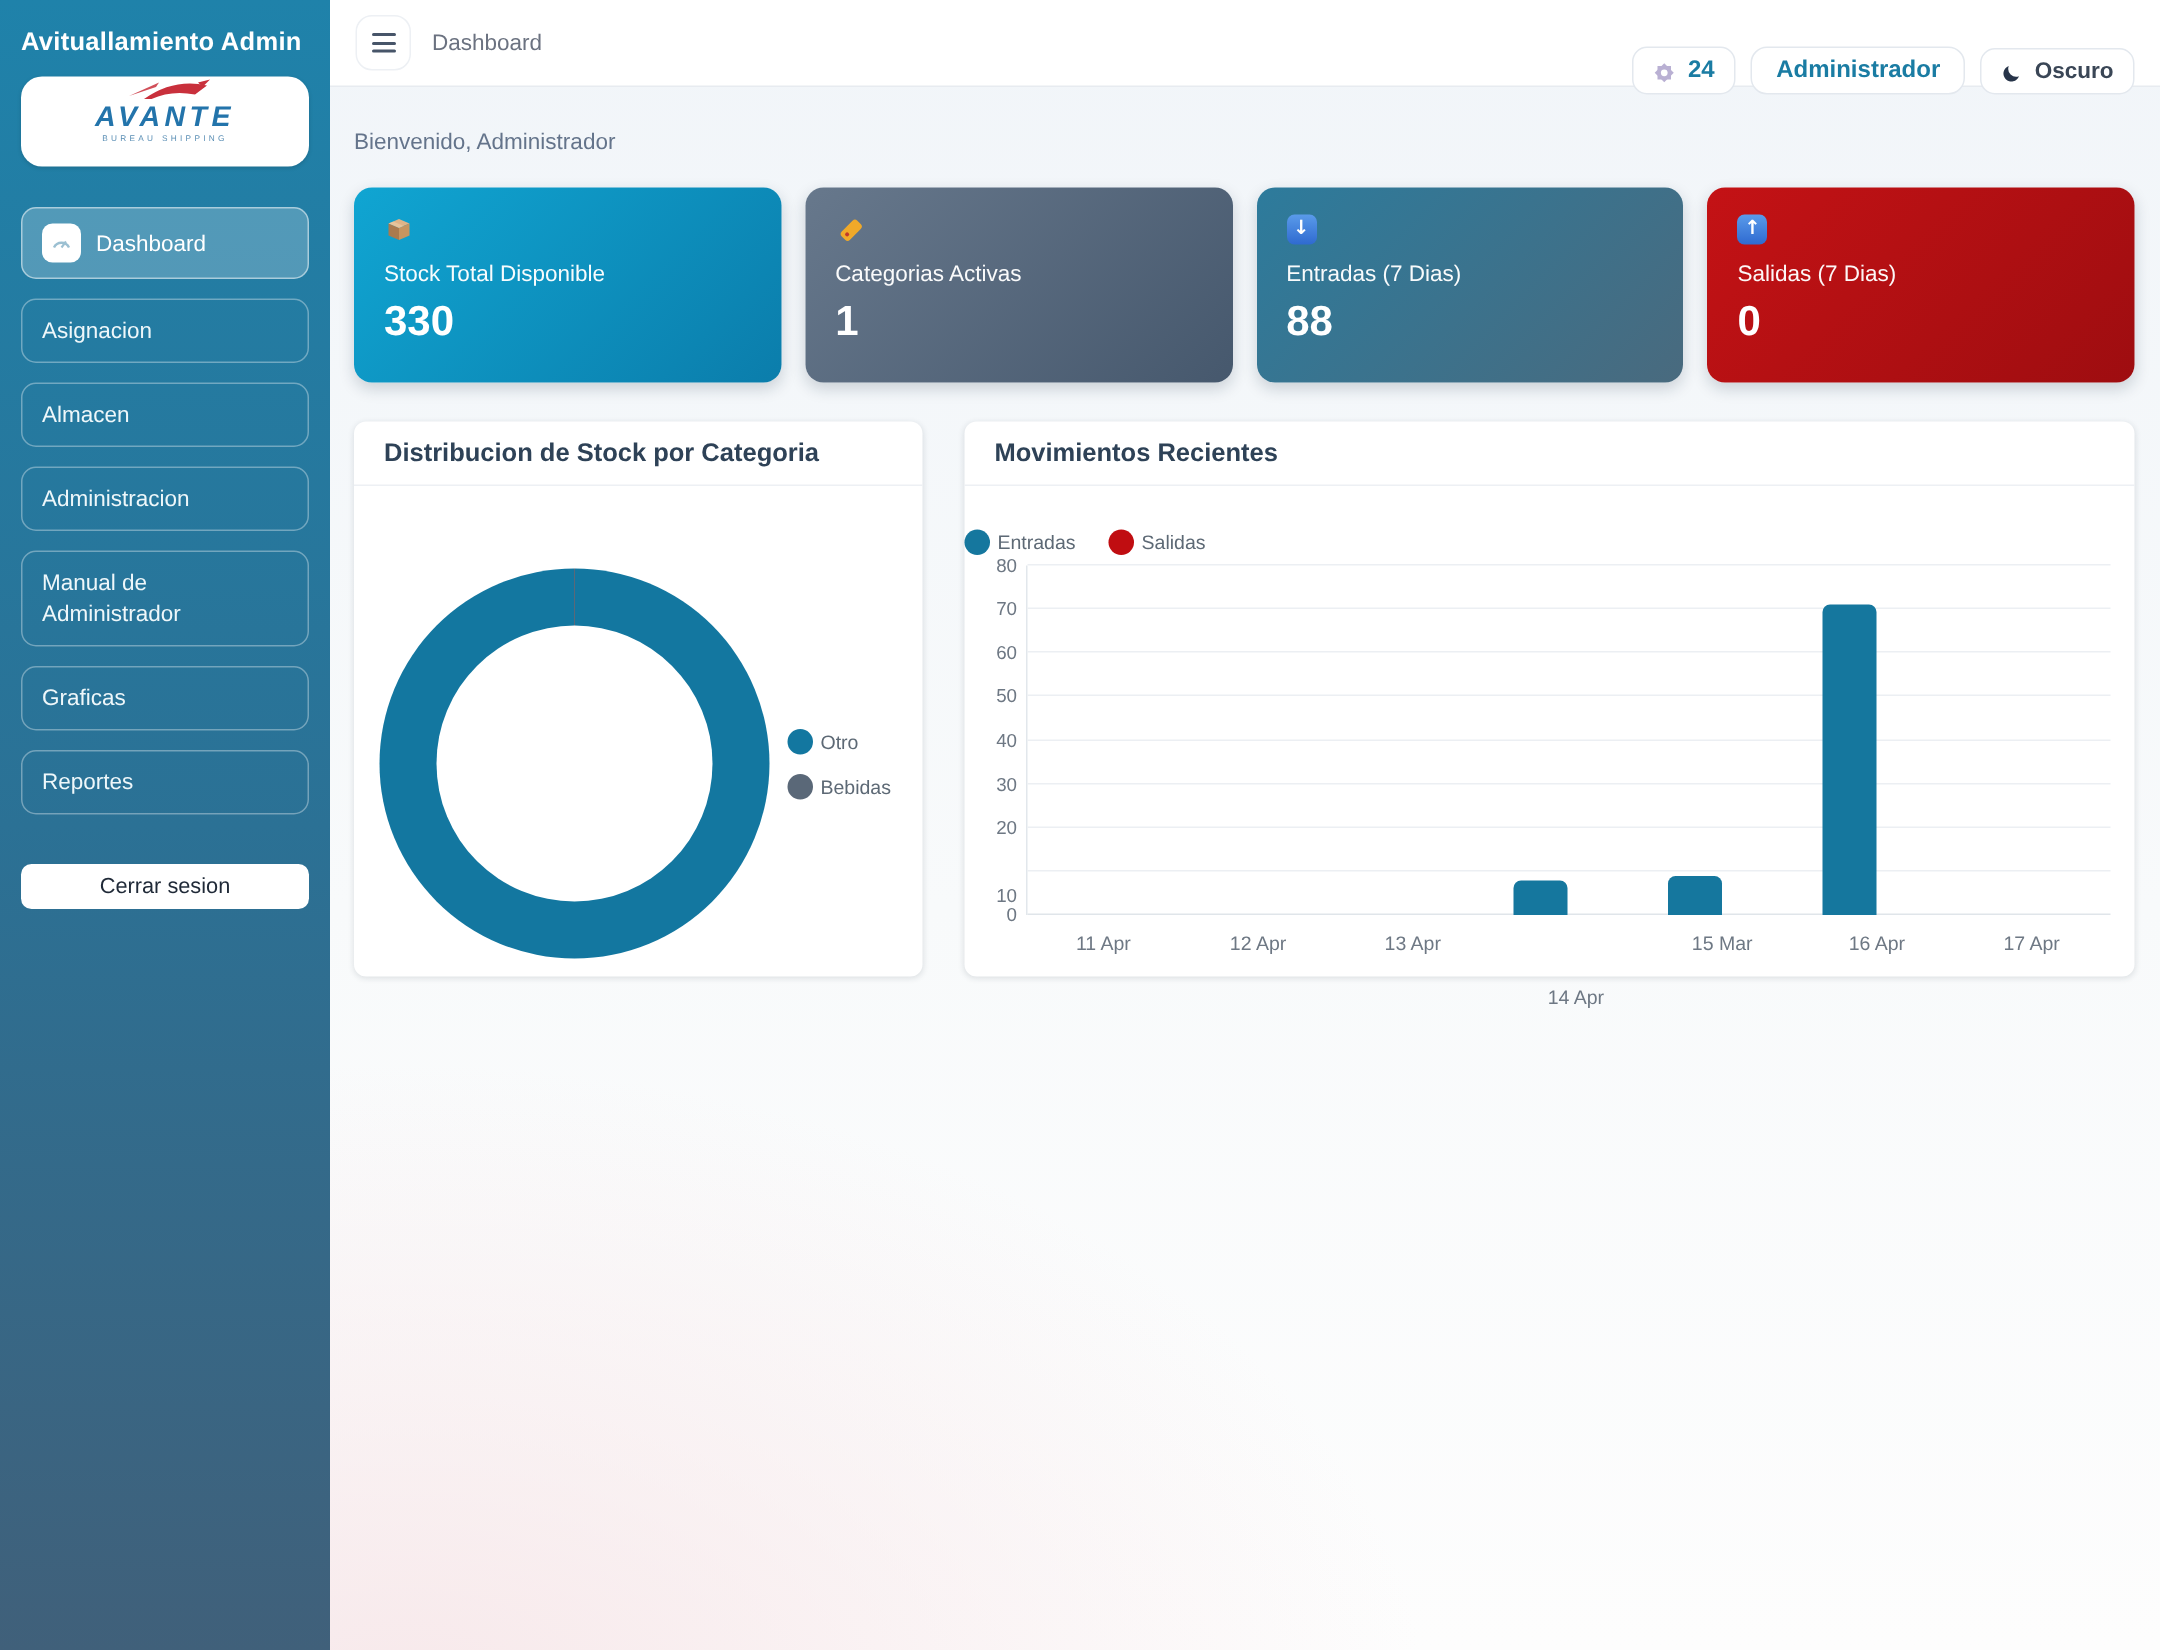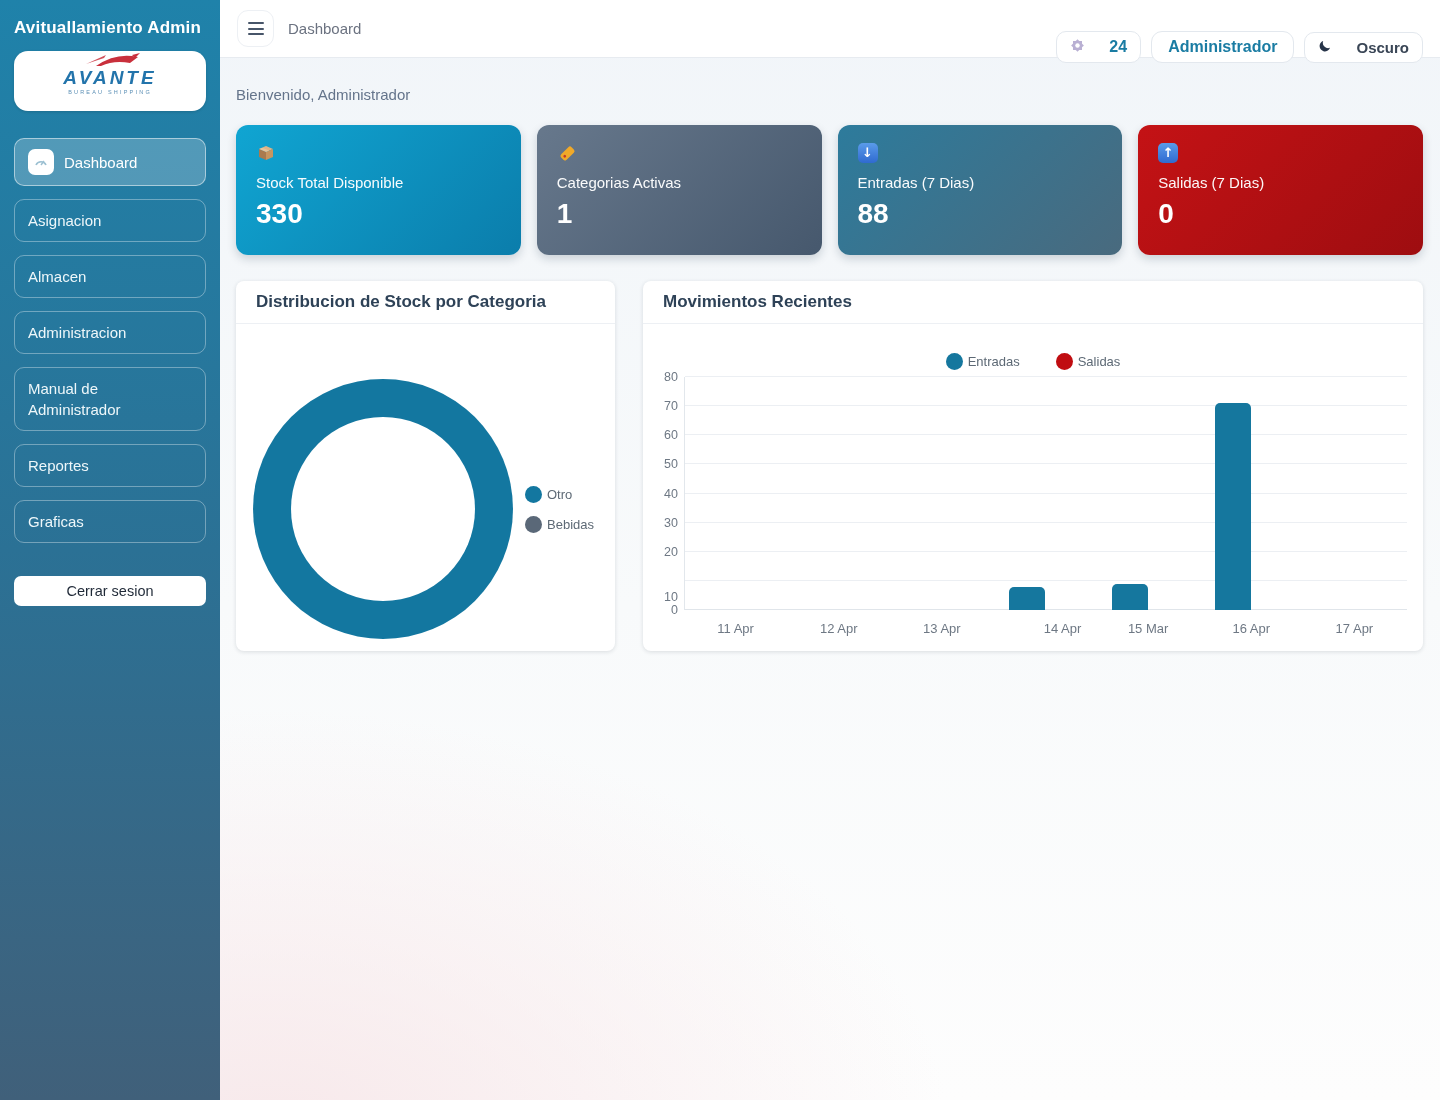--- a/index.html
+++ b/index.html
@@ -50,21 +50,21 @@
   .topbar-left { display: flex; align-items: center; flex: 1; }
   .hamburger-btn {
     width: 37px; height: 37px; background: #fff; border: 1px solid #edf0f4; border-radius: 11px;
     display: flex; flex-direction: column; align-items: center; justify-content: center; gap: 3.5px;
     cursor: pointer; padding: 0;
   }
   .hamburger-btn i { display: block; width: 16px; height: 2px; background: #475569; border-radius: 1px; }
   .breadcrumb { margin-left: 14px; font-size: 15px; color: #6b7280; }
   .topbar-right { display: flex; align-items: center; gap: 10px; }
   .chip {
-    display: inline-flex; align-items: flex-start; gap: 24px;
+    display: inline-flex; align-items: flex-end; gap: 8px;
     border: 1.5px solid #e3e8ee; border-radius: 10px; background: #fff;
     padding: 6px 13px; font-weight: bold; cursor: pointer; font-family: inherit; margin-top: 37px;
   }
   .chip .num { color: #1a7ca3; font-size: 16px; font-weight: bold; }
   .chip.admin { color: #1a7ca3; font-size: 16px; padding: 6px 16px; border-radius: 11px; }
   .chip.dark { color: #3a4656; font-size: 15px; }
 
   .content { padding: 28px 17px 0 16px; }
   .page-title { font-size: 31px; font-weight: 400; color: #3d5a76; margin: 0 0 7px; }
   .page-subtitle { font-size: 15px; color: #64748b; margin: 0 0 22px; }
@@ -96,21 +96,21 @@
   }
   .chart-card-body { position: relative; height: 329px; }
 
   .pie-body { display: flex; align-items: center; height: 100%; padding-left: 17px; }
   .donut { width: 260px; height: 260px; border-radius: 50%; position: relative; flex: 0 0 260px; }
   .donut-hole { position: absolute; inset: 38px; background: #fff; border-radius: 50%; }
   .pie-legend { margin-left: 12px; display: flex; flex-direction: column; gap: 13px; }
   .legend-item { display: flex; align-items: center; gap: 5px; font-size: 13px; color: #5d6975; cursor: pointer; }
   .legend-dot { width: 17px; height: 17px; border-radius: 50%; flex: 0 0 17px; }
 
-  .legend-top { position: absolute; top: 29px; left: 0; right: 0; display: flex; justify-content: center; gap: 36px; }
+  .legend-top { position: absolute; top: 29px; left: 0; right: 0; display: flex; gap: 22px; }
   .bar-plot { position: absolute; left: 41px; right: 16px; top: 53px; height: 233px; border-left: 1px solid #e2e7ec; }
   .gridline { position: absolute; left: 0; right: 0; height: 1px; background: #eceff3; }
   .gridline.zero { background: #e0e5ea; }
   .ytick { position: absolute; left: -40px; width: 33px; text-align: right; font-size: 12.5px; color: #6e7884; }
   .xlabels { position: absolute; left: 41px; right: 16px; top: 297px; height: 20px; }
   .xtick { position: absolute; text-align: center; font-size: 13px; color: #6e7884; }
   .bar { position: absolute; bottom: 0; width: 36px; border-radius: 5px 5px 0 0; }
 </style>
 </head>
 <body>
@@ -144,24 +144,24 @@
     <div class="nav-item">
       <span>Almacen</span>
     </div>
     <div class="nav-item">
       <span>Administracion</span>
     </div>
     <div class="nav-item">
       <span>Manual de Administrador</span>
     </div>
     <div class="nav-item">
+      <span>Graficas</span>
+    </div>
+    <div class="nav-item">
       <span>Reportes</span>
-    </div>
-    <div class="nav-item">
-      <span>Graficas</span>
     </div>
   </nav>
 
   <button class="logout-btn">Cerrar sesion</button>
 </aside>
 
 <div class="main">
 
   <header class="topbar">
     <div class="topbar-left">
@@ -298,21 +298,21 @@
               <div class="gridline" style="bottom: 233px;"></div>
               <div class="ytick" style="top: -7px;">80</div>
               <div class="bar" style="left: 324px; height: 23.3px; background: rgb(21, 119, 158);"></div>
               <div class="bar" style="left: 427.143px; height: 26.2125px; background: rgb(21, 119, 158);"></div>
               <div class="bar" style="left: 530.286px; height: 206.787px; background: rgb(21, 119, 158);"></div>
             </div>
           <div class="xlabels">
               <div class="xtick" style="left: 0px; width: 103.143px;">11 Apr</div>
               <div class="xtick" style="left: 103.143px; width: 103.143px;">12 Apr</div>
               <div class="xtick" style="left: 206.286px; width: 103.143px;">13 Apr</div>
-              <div class="xtick" style="left: 327px; width: 103.143px;">14 Apr</div>
+              <div class="xtick" style="left: 315px; width: 103.143px; margin-top: 36px;">14 Apr</div>
               <div class="xtick" style="left: 412.571px; width: 103.143px;">15 Mar</div>
               <div class="xtick" style="left: 515.714px; width: 103.143px;">16 Apr</div>
               <div class="xtick" style="left: 618.857px; width: 103.143px;">17 Apr</div>
             </div>
         </div>
       </div>
 
     </div>
   </div>
 </div>

